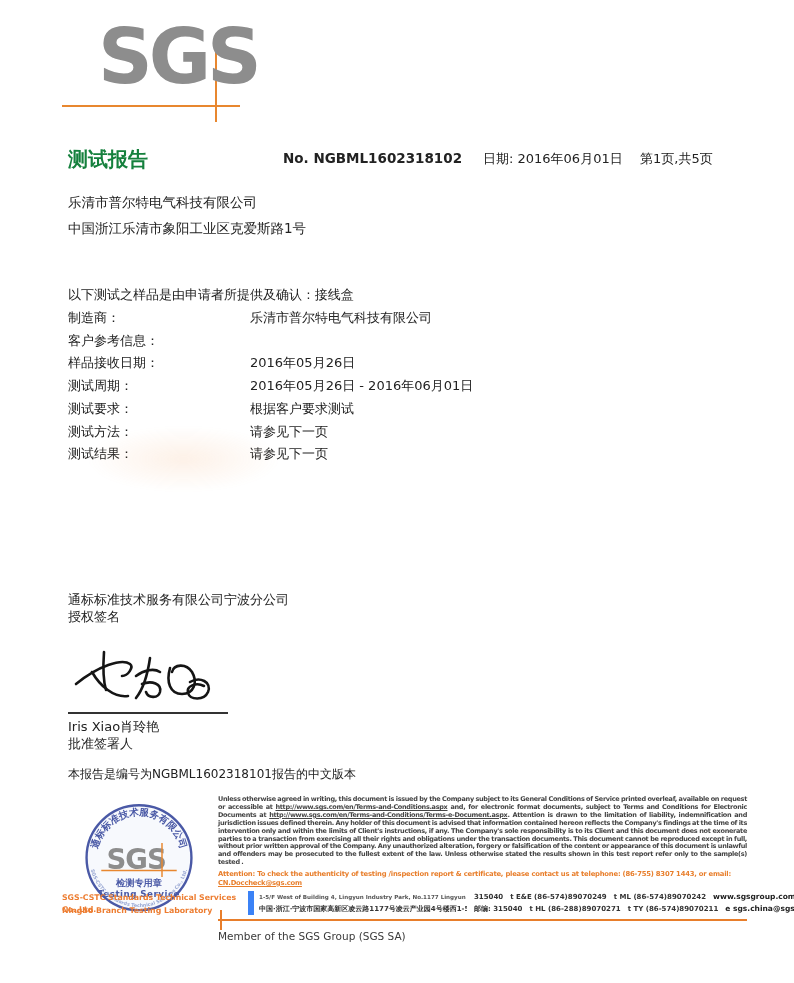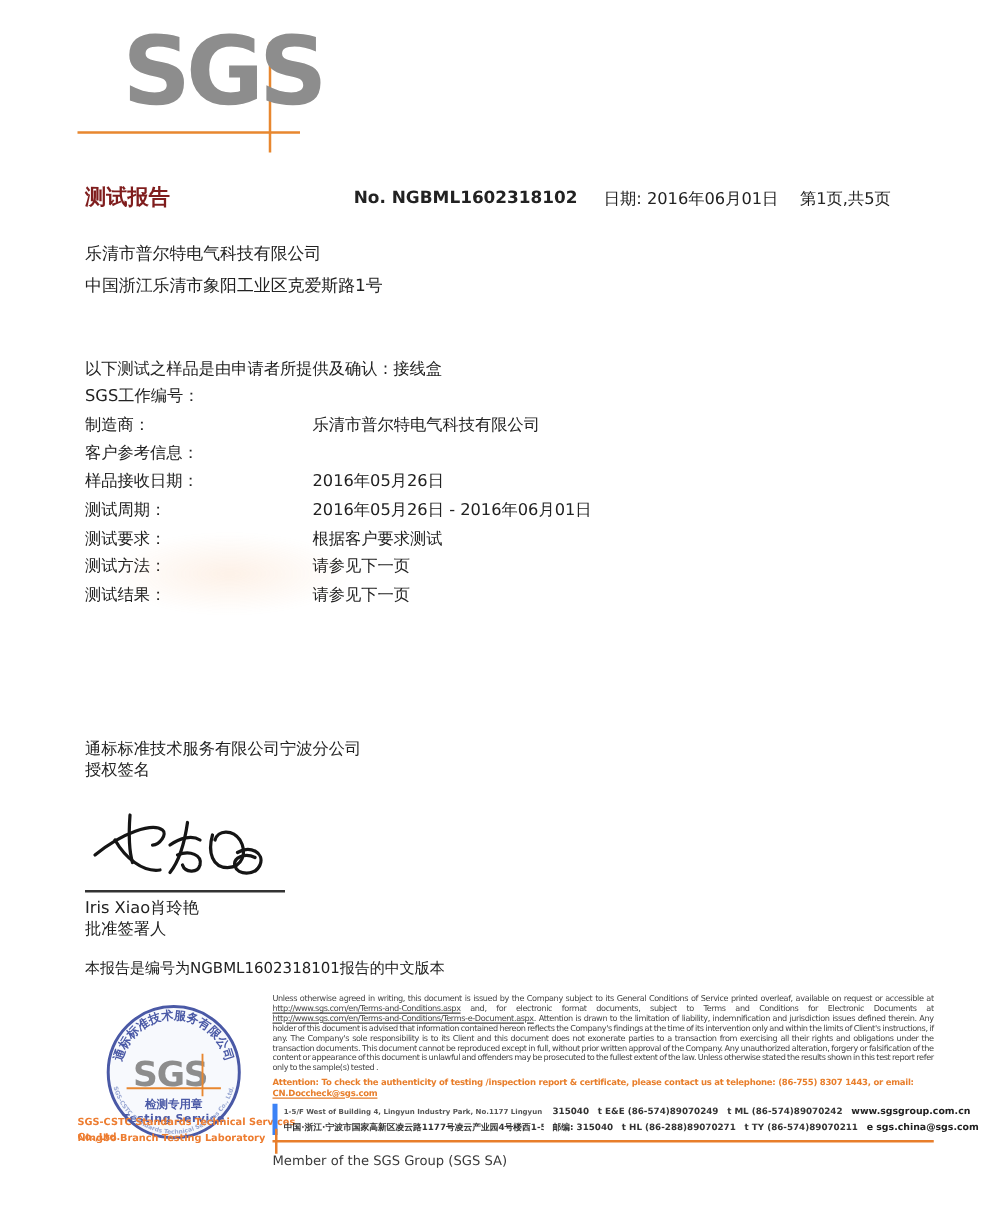--- a/index.html
+++ b/index.html
@@ -8,21 +8,21 @@
   .abs{position:absolute;}
 
   
   .logo-wrap{left:62px;top:28px;width:200px;height:98px;}
   .logo-text{position:absolute;left:36px;top:-16px;font-size:76px;font-weight:bold;
              color:#8d8d8d;letter-spacing:-4px;font-family:"DejaVu Sans",sans-serif;}
   .logo-vline{position:absolute;left:153px;top:6px;width:2px;height:88px;background:#e8872f;}
   .logo-hline{position:absolute;left:0px;top:77px;width:178px;height:2px;background:#e8872f;}
 
   
-  .doc-title{left:68px;top:146px;font-size:17px;font-weight:bold;color:#7f1d1d;}
+  .doc-title{left:68px;top:146px;font-size:20px;font-weight:bold;color:#15803d;}
   .report-no{left:283px;top:150px;font-size:13.5px;font-weight:bold;color:#222;}
   .report-date{left:483px;top:150px;font-size:13px;color:#222;}
   .page-info{left:640px;top:150px;font-size:13px;color:#222;}
 
   .applicant-name{left:68px;top:194px;font-size:13.5px;}
   .applicant-addr{left:68px;top:220px;font-size:13.5px;}
 
   .intro-line{left:68px;top:286px;font-size:13px;}
 
   
@@ -46,27 +46,27 @@
 
   .note-line{left:68px;top:766px;font-size:12px;text-align:center;}
 
   
   .stamp-wrap{left:70px;top:797px;width:138px;height:138px;}
   .stamp-co1{left:62px;top:892px;width:200px;font-size:7.8px;font-weight:bold;color:#ed7d31;line-height:12px;}
   .stamp-co2{left:62px;top:905px;width:200px;font-size:7.8px;font-weight:bold;color:#ed7d31;line-height:12px;}
 
   .footer-right{left:218px;top:796px;width:529px;}
   .legal{font-size:6.5px;line-height:7.9px;letter-spacing:-0.3px;word-spacing:-0.5px;
-         font-weight:normal;color:#454545;text-align:justify;}
+         font-weight:bold;color:#454545;text-align:justify;}
   .legal .u{text-decoration:underline;}
   .attention{margin-top:3px;font-size:6.8px;line-height:8.6px;letter-spacing:-0.2px;
              font-weight:bold;color:#e87e2b;}
   .attention .u{text-decoration:underline;}
 
-  .contact{margin-top:4px;padding-left:5px;border-left:4px solid #3b82f6;}
+  .contact{margin-top:4px;padding-left:5px;border-left:6px solid #3b82f6;margin-left:30px;}
   .contact-row{display:flex;align-items:baseline;gap:7px;white-space:nowrap;line-height:11px;}
   .c-addr-en{font-size:5.6px;font-weight:bold;color:#555;width:208px;flex:none;overflow:hidden;}
   .c-addr-cn{font-size:7px;font-weight:bold;color:#333;width:208px;flex:none;overflow:hidden;}
   .c-item{font-size:7px;font-weight:bold;color:#333;}
   .c-item-strong{font-size:7.5px;font-weight:bold;color:#222;}
 
   .hr-wrap{position:relative;margin-top:4px;height:2px;}
   .hr-orange{position:absolute;left:0;top:0;width:100%;height:2px;background:#e87e2b;}
   .vtick{position:absolute;left:2px;top:-9px;width:2px;height:20px;background:#e87e2b;}
 
@@ -88,21 +88,20 @@
   <div class="abs report-date">日期: 2016年06月01日</div>
   <div class="abs page-info">第1页,共5页</div>
 
   <div class="abs applicant-name">乐清市普尔特电气科技有限公司</div>
   <div class="abs applicant-addr">中国浙江乐清市象阳工业区克爱斯路1号</div>
 
   <div class="abs intro-line">以下测试之样品是由申请者所提供及确认 : 接线盒</div>
 
   <div class="abs info-rows">
     <div class="info-row">
-      <span class="info-label">SGS工作编号：</span>
     </div>
     <div class="info-row">
       <span class="info-label">制造商：</span>
       <span class="info-value">乐清市普尔特电气科技有限公司</span>
     </div>
     <div class="info-row">
       <span class="info-label">客户参考信息：</span>
     </div>
     <div class="info-row">
       <span class="info-label">样品接收日期：</span>

